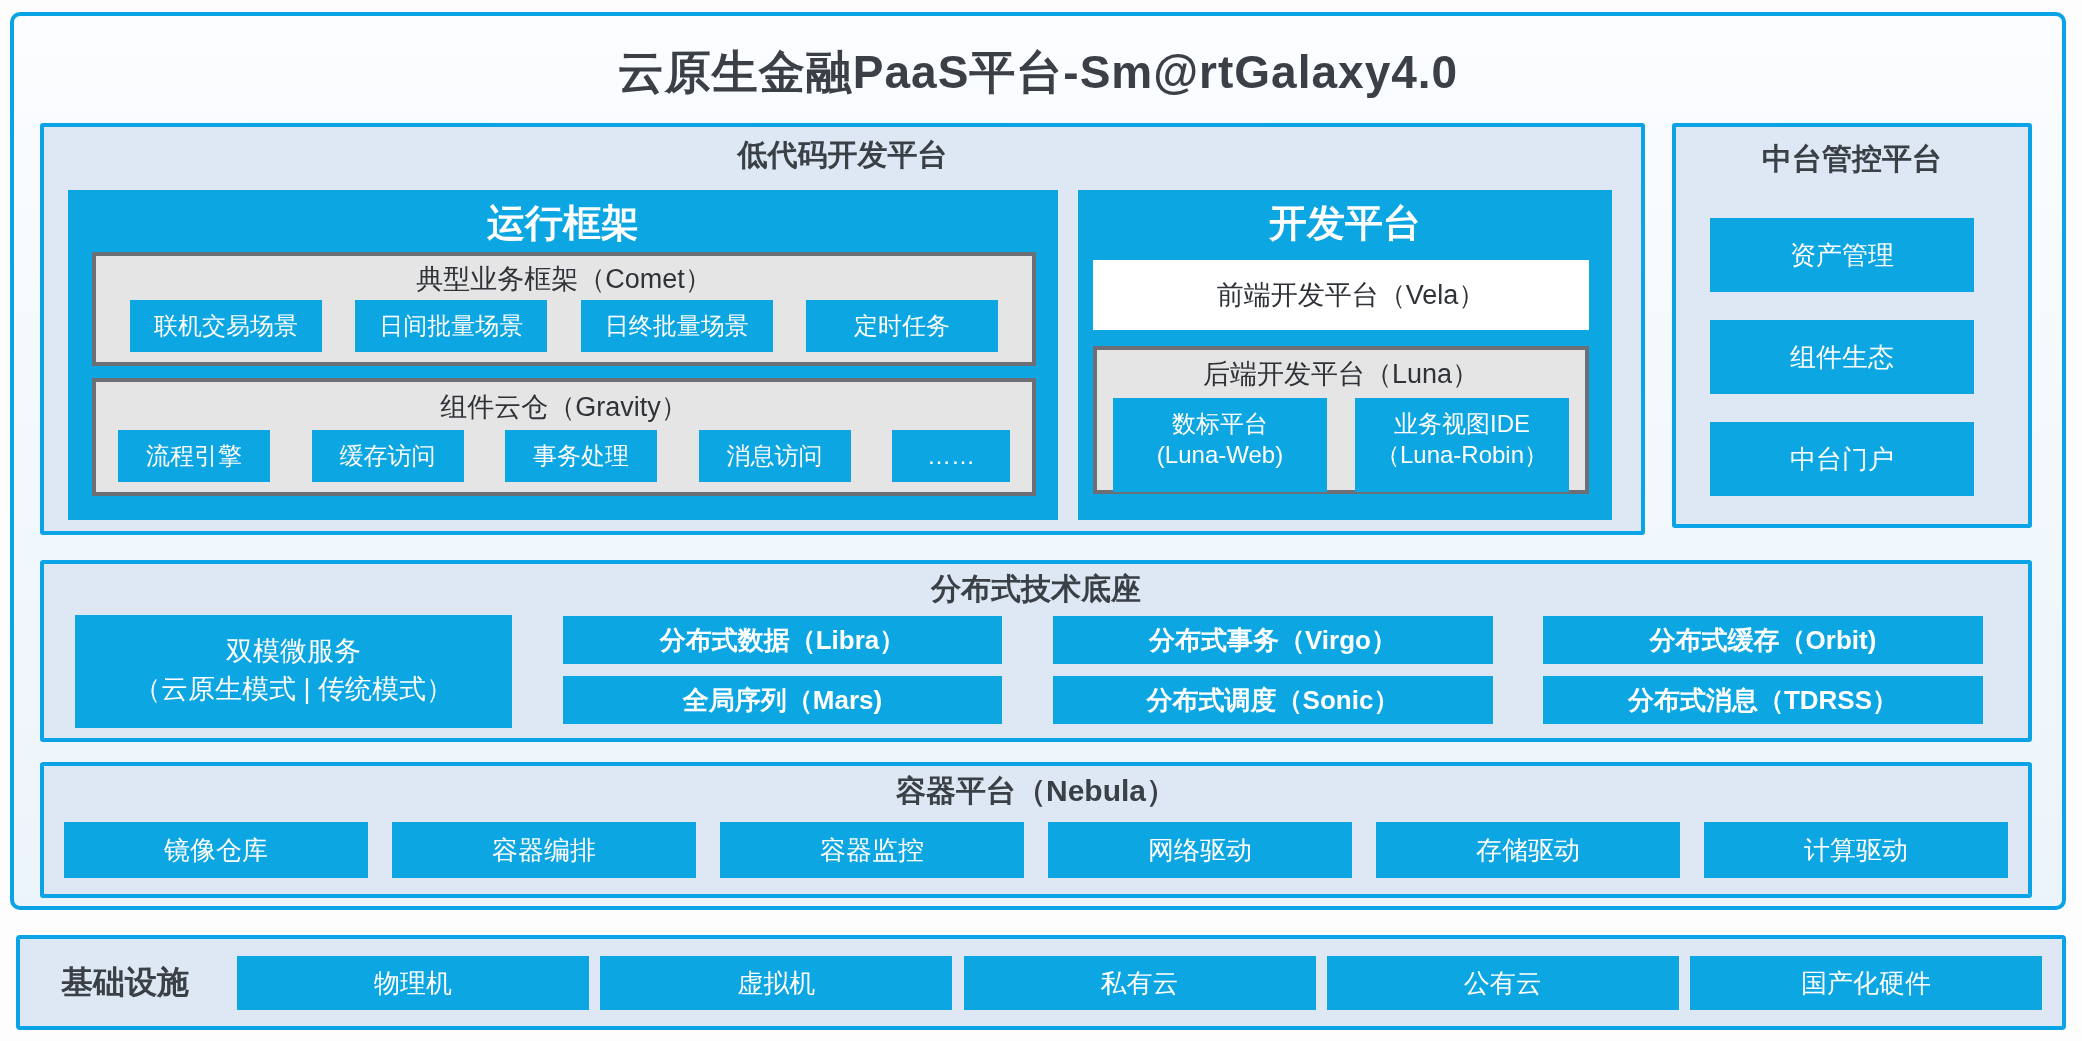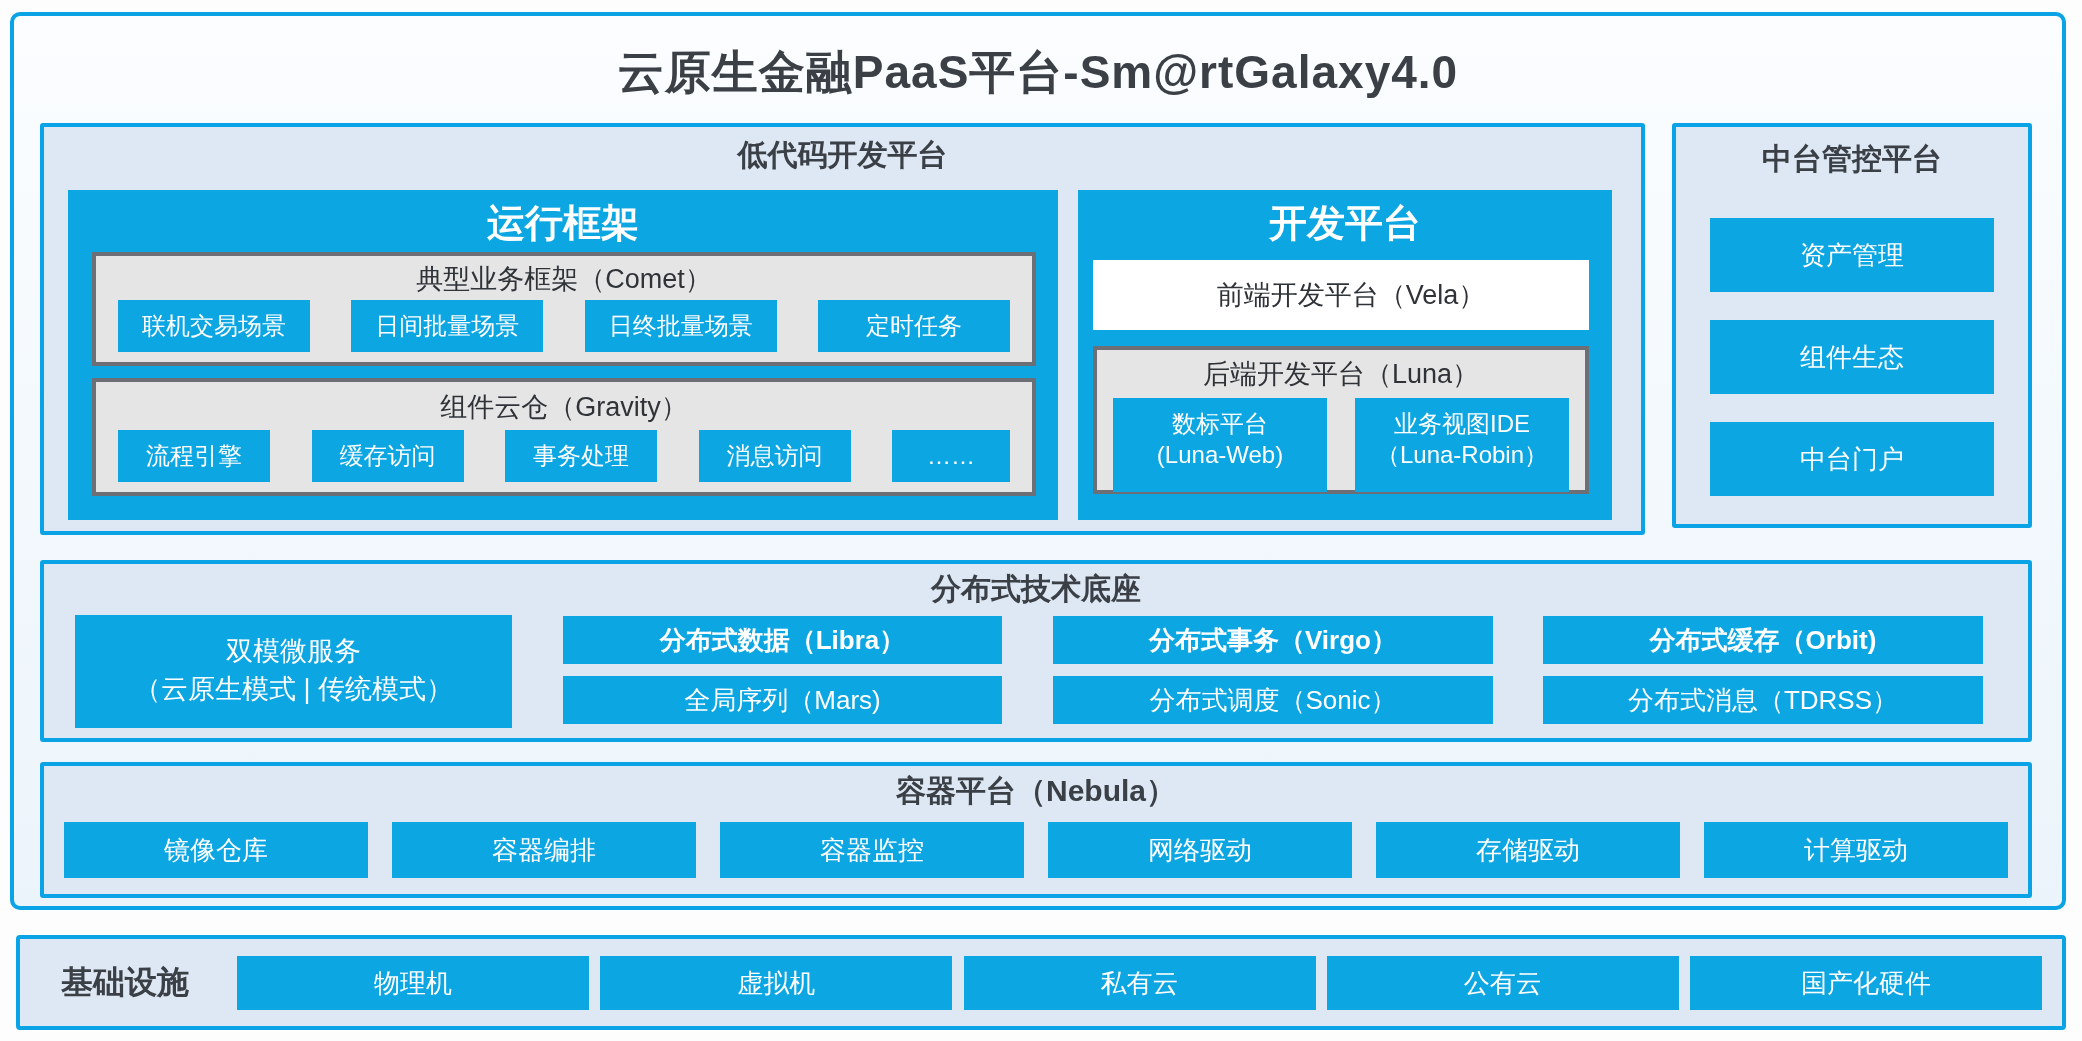--- a/index.html
+++ b/index.html
@@ -33,51 +33,51 @@
 
   
   .lowcode{left:26px;top:107px;width:1605px;height:412px;}
   .lc-title{top:6px;height:44px;line-height:44px;font-size:30px;}
   .runtime{left:24px;top:63px;width:990px;height:330px;}
   .rt-title{top:6px;height:54px;line-height:54px;font-size:38px;}
   .comet{left:24px;top:62px;width:944px;height:114px;}
   .gravity{left:24px;top:188px;width:944px;height:118px;}
   .ct-title{top:4px;height:38px;line-height:38px;font-size:27px;}
   .gt-title{top:6px;height:38px;line-height:38px;font-size:27px;}
-  .ct-row{left:0;right:0;top:44px;height:56px;padding:0 22px;}
+  .ct-row{left:0;right:0;top:44px;height:56px;padding:0 34px;}
   .gt-row{left:0;right:0;top:48px;height:52px;padding:0 22px;}
   .ct-row .btn{width:192px;height:52px;}
   .gt-row .btn{width:152px;height:52px;}
   .gt-row .btn:last-child{width:118px;}
 
   .dev{left:1034px;top:63px;width:534px;height:330px;}
   .dv-title{top:6px;height:54px;line-height:54px;font-size:38px;}
   .vela{left:15px;top:70px;width:496px;height:70px;line-height:70px;text-align:center;
     color:#2F3338;font-weight:500;font-size:27px;padding-left:20px;}
   .luna{left:15px;top:156px;width:496px;height:148px;}
   .ln-title{top:4px;height:40px;line-height:40px;font-size:27px;}
   .ln-row{left:0;right:0;top:48px;height:86px;padding:0 16px;}
   .ln-row .btn{width:214px;height:84px;font-size:24px;line-height:31px;padding-top:10px;}
 
   
   .midplatform{left:1658px;top:107px;width:360px;height:405px;}
   .mp-title{top:10px;height:44px;line-height:44px;font-size:30px;}
-  .mp-btn{left:34px;width:284px;height:74px;line-height:74px;font-size:26px;}
+  .mp-btn{left:34px;width:264px;height:74px;line-height:74px;font-size:26px;}
   .mp-btn.b1{top:91px;}
   .mp-btn.b2{top:193px;}
   .mp-btn.b3{top:295px;}
 
   
   .distributed{left:26px;top:544px;width:1992px;height:182px;}
   .ds-title{top:4px;height:42px;line-height:42px;font-size:30px;}
   .dual{left:31px;top:51px;width:437px;height:113px;font-size:27px;line-height:38px;
     padding-top:17px;}
   .cell{height:48px;line-height:48px;font-size:26px;}
   .c1{left:519px;width:439px;} .c2{left:1009px;width:440px;} .c3{left:1499px;width:440px;}
-  .r1{top:52px;font-weight:bold;} .r2{top:112px;}
+  .r1{top:52px;font-weight:bold;} .r2{top:112px;font-weight:bold;}
 
   
   .containerplat{left:26px;top:746px;width:1992px;height:136px;}
   .cp-title{top:4px;height:42px;line-height:42px;font-size:30px;}
   .cp-row{left:0;right:0;top:56px;height:56px;padding:0 20px;}
   .cp-row .btn{width:304px;height:56px;line-height:56px;font-size:26px;}
 
   
   .infra{left:16px;top:935px;width:2050px;height:95px;border-radius:4px;}
   .if-label{left:20px;top:0;width:170px;height:87px;line-height:87px;text-align:center;

